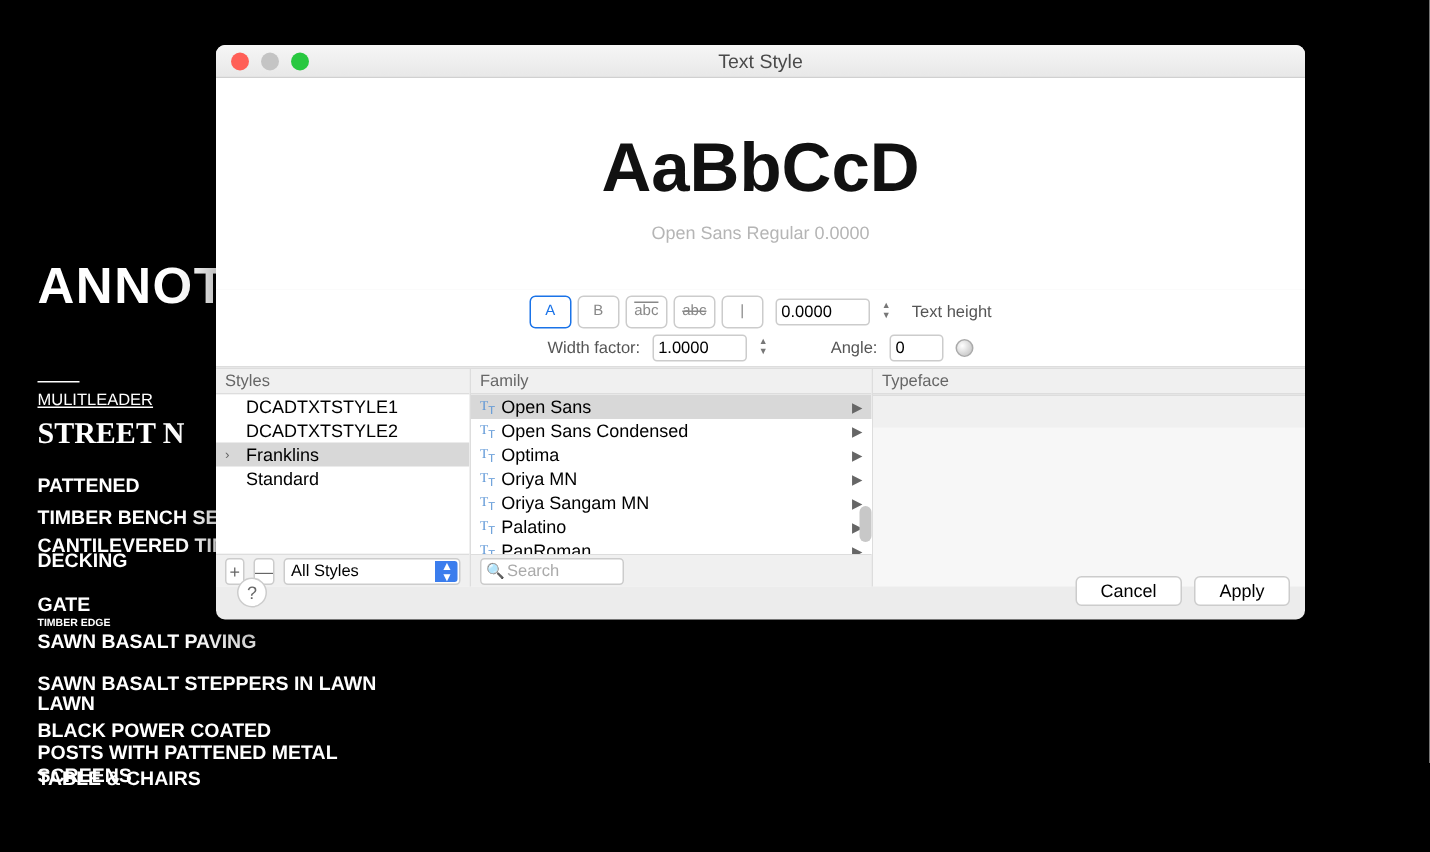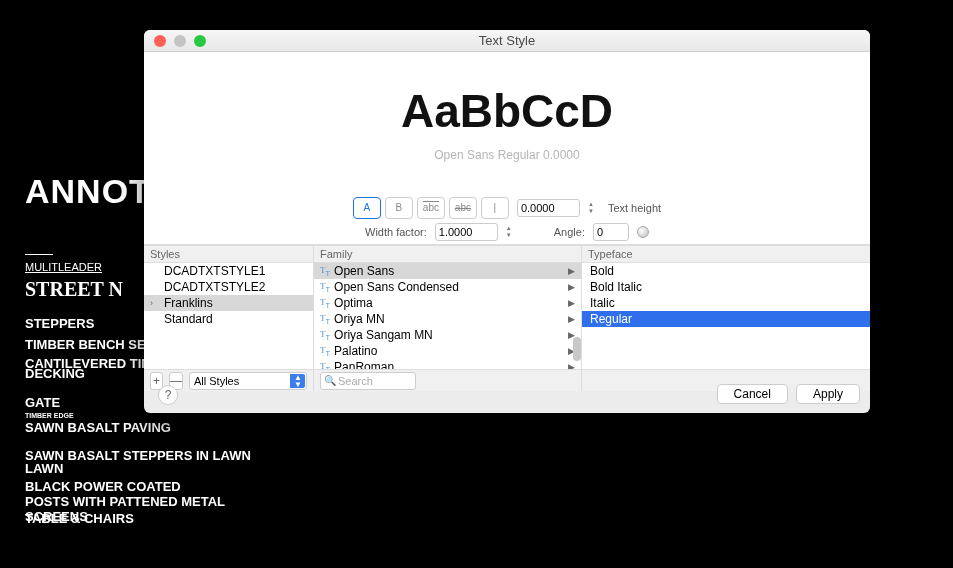--- a/index.html
+++ b/index.html
@@ -62,21 +62,21 @@
 </style>
 </head>
 <body>
 
 <div class="bg-text big-heading" style="top:172px;">ANNOTA</div>
 <div class="bg-text link-text" style="top:236px;margin-top:25px;">MULITLEADER</div>
 <div class="bg-text" style="top:248px;">
     <div class="divider-line"></div>
   </div>
 <div class="bg-text med-heading" style="top:278px;">STREET N</div>
-<div class="bg-text sm-text" style="top:316px;">STEPPERS</div>
+<div class="bg-text sm-text" style="top:316px;">PATTENED</div>
 <div class="bg-text sm-text" style="top:337px;">TIMBER BENCH SEAT</div>
 <div class="bg-text sm-text" style="top:356px;">CANTILEVERED TIMB</div>
 <div class="bg-text sm-text" style="top:354px;margin-top:12px;">DECKING</div>
 <div class="bg-text sm-text" style="top:395px;">GATE</div>
 <div class="bg-text tiny-text" style="top:412px;">TIMBER EDGE</div>
 <div class="bg-text sm-text" style="top:420px;">SAWN BASALT PAVING</div>
 <div class="bg-text sm-text" style="top:448px;">SAWN BASALT STEPPERS IN LAWN</div>
 <div class="bg-text sm-text" style="top:461px;">LAWN</div>
 <div class="bg-text sm-text" style="top:479px;max-width:200px;">BLACK POWER COATED POSTS WITH PATTENED METAL SCREENS</div>
 <div class="bg-text sm-text" style="top:511px;">TABLE &amp; CHAIRS</div>
@@ -202,34 +202,20 @@
       <div class="bottombar">
         <div class="search">
             <span class="mag">🔍</span>
             <span>Search</span>
           </div>
       </div>
     </div>
 
     <div class="panel typeface">
       <div class="panel-header">Typeface</div>
-      <div class="panel-body">
-        <div class="row" style="padding-left:8px">
-            <span>Bold</span>
-          </div>
-        <div class="row" style="padding-left:8px">
-            <span>Bold Italic</span>
-          </div>
-        <div class="row" style="padding-left:8px">
-            <span>Italic</span>
-          </div>
-        <div class="row blue-sel" style="padding-left:8px">
-            <span>Regular</span>
-          </div>
-      </div>
       <div class="bottombar"></div>
     </div>
   </div>
 
   <div class="footer">
     <div class="help">?</div>
     <div style="flex:1"></div>
     <div class="btn" style="margin-right:8px">Cancel</div>
     <div class="btn">Apply</div>
   </div>

